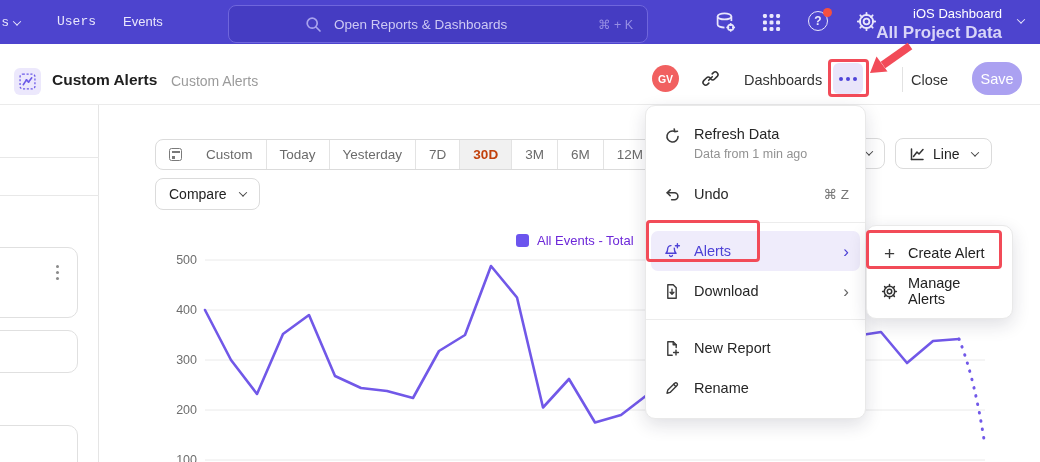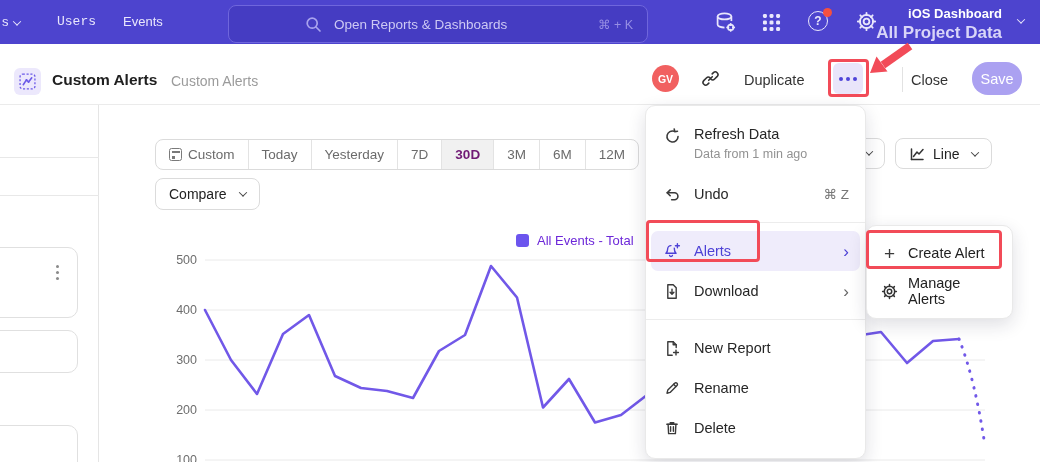--- a/index.html
+++ b/index.html
@@ -15,21 +15,21 @@
   .searchbar { position:absolute; left:228px; top:5px; width:420px; height:38px; background:#453CC2;
                border:1px solid #6F66DC; border-radius:8px; display:flex; align-items:center;
                padding:0 14px 0 76px; cursor:text; }
   .searchbar .ph { font-size:13.5px; color:#CDC9F4; margin-left:12px; }
   .searchbar .sc { font-size:12.5px; color:#978FE4; margin-left:auto; }
   .nav-ic { position:absolute; color:#E9E7FC; cursor:pointer; }
   .help-circle { width:20px; height:20px; border:1.7px solid #E9E7FC; border-radius:50%;
                  font-size:12px; font-weight:bold; display:flex; align-items:center; justify-content:center; }
   .badge { position:absolute; top:-3px; right:-4px; width:9px; height:9px; border-radius:50%; background:#F4503F; }
   .project { position:absolute; right:38px; top:6px; text-align:right; cursor:pointer; }
-  .project .pname { font-size:13px; font-weight:bold; color:#fff; }
+  .project .pname { font-size:13px; font-weight:normal; color:#fff; }
   .project .pscope { font-size:17px; font-weight:bold; color:#D9D5F8; margin-top:2px; }
   .proj-chev { position:absolute; right:16px; top:18px; color:#E9E7FC; }
 
   
   .header { position:absolute; left:0; top:44px; width:1040px; height:61px; background:#fff;
             border-bottom:1px solid #EBEBEB; z-index:4; }
   .title-icon { position:absolute; left:14px; top:24px; width:27px; height:27px; background:#ECE8FC;
                 border-radius:6px; display:flex; align-items:center; justify-content:center; color:#6B59E8; }
   .page-title { position:absolute; left:52px; top:27px; font-size:15.5px; font-weight:bold; color:#202020; }
   .breadcrumb { position:absolute; left:171px; top:29px; font-size:14px; color:#9B9B9B; }
@@ -49,24 +49,24 @@
   .left-panel { position:absolute; left:0; top:105px; width:99px; height:357px; background:#fff;
                 border-right:1px solid #E5E5E5; z-index:2; }
   .lp-line { position:absolute; left:0; width:99px; height:1px; background:#E8E8E8; }
   .lp-card { position:absolute; left:-12px; width:90px; border:1px solid #E0E0E0; border-radius:10px; background:#fff; }
   .kebab { position:absolute; right:18px; top:17px; width:3px; height:3px; border-radius:50%; background:#8a8a8a;
            box-shadow:0 6px 0 #8a8a8a, 0 12px 0 #8a8a8a; }
 
   
   .range-bar { position:absolute; left:155px; top:139px; height:31px; display:flex; align-items:stretch;
                border:1px solid #DBDBDB; border-radius:8px; background:#fff; z-index:3; overflow:hidden; }
-  .range-btn { display:flex; align-items:center; gap:6px; padding:0 13px; font-size:13.5px; color:#6B6B6B;
+  .range-btn { display:flex; align-items:center; gap:24px; padding:0 13px; font-size:13.5px; color:#6B6B6B;
                border-right:1px solid #E3E3E3; cursor:pointer; white-space:nowrap; }
   .range-btn:last-child { border-right:none; }
-  .range-btn.sel { background:#F1F1F1; color:#701a75; font-weight:bold; }
+  .range-btn.sel { background:#F1F1F1; color:#c2410c; font-weight:bold; }
   .cal-icon { width:13px; height:13px; border:1.5px solid #7a7a7a; border-radius:2.5px; position:relative; }
   .cal-icon::before { content:""; position:absolute; left:1.5px; top:2px; right:1.5px; height:1.5px; background:#7a7a7a; }
   .cal-icon::after { content:""; position:absolute; left:1.5px; bottom:1.5px; width:3px; height:3px; background:#7a7a7a; }
   .pill-btn { position:absolute; display:flex; align-items:center; gap:8px; padding:0 13px; height:32px;
               border:1px solid #DBDBDB; border-radius:8px; background:#fff; font-size:14px; color:#222;
               cursor:pointer; z-index:3; }
   .hidden-btn { position:absolute; left:843px; top:138px; width:42px; height:31px; border:1px solid #DBDBDB;
                 border-radius:8px; background:#fff; z-index:2; }
   .hidden-btn .chev { position:absolute; right:12px; top:11px; color:#444; }
 
@@ -173,21 +173,21 @@
   <div class="breadcrumb">Custom Alerts</div>
 
   <div class="avatar">GV</div>
   <span class="link-btn">
     <svg width="19" height="19" viewBox="0 0 18 18" fill="none" stroke="currentColor" stroke-width="1.5" stroke-linecap="round">
       <path d="M7.3 10.7l3.4-3.4"></path>
       <path d="M10.6 4.6l1.2-1.2a2.55 2.55 0 0 1 3.6 3.6l-2.5 2.5a2.55 2.55 0 0 1-3.6 0"></path>
       <path d="M7.4 13.4l-1.2 1.2a2.55 2.55 0 0 1-3.6-3.6l2.5-2.5a2.55 2.55 0 0 1 3.6 0"></path>
     </svg>
   </span>
-  <div class="hdr-txt" style="left:744px;">Duplicate</div>
+  <div class="hdr-txt" style="left:744px;">Dashboards</div>
   <div class="more-btn">
       <i></i>
       <i></i>
       <i></i>
     </div>
   <div class="hdr-divider"></div>
   <div class="hdr-txt" style="left:911px;">Close</div>
   <button class="save-btn">Save</button>
 </div>
 
@@ -333,30 +333,20 @@
   <div class="mi">
     <span class="mic">
       <svg width="16" height="16" viewBox="0 0 16 16" fill="none" stroke="currentColor" stroke-width="1.4" stroke-linecap="round" stroke-linejoin="round">
         <path d="M3 13.2l.8-3.1 6.9-6.9a1.6 1.6 0 0 1 2.3 2.3l-6.9 6.9-3.1.8z"></path>
         <path d="M9.6 4.3l2.2 2.2"></path>
       </svg>
     </span>
     <span>Rename</span>
   </div>
 
-  <div class="mi">
-    <span class="mic">
-      <svg width="16" height="16" viewBox="0 0 16 16" fill="none" stroke="currentColor" stroke-width="1.4" stroke-linecap="round" stroke-linejoin="round">
-        <path d="M2.8 4.2h10.4M6.2 4.2V2.8h3.6v1.4"></path>
-        <path d="M4.1 4.2l.5 9.4h6.8l.5-9.4"></path>
-        <path d="M6.6 6.6v4.6M9.4 6.6v4.6"></path>
-      </svg>
-    </span>
-    <span>Delete</span>
-  </div>
 </div>
 
 <div class="submenu">
   <div class="smi">
     <span class="mic plus-glyph">+</span>
     <span>Create Alert</span>
   </div>
   <div class="smi">
     <span class="mic">
       <svg width="17" height="17" viewBox="0 0 16 16" fill="none" stroke="#333" stroke-width="1.4" stroke-linecap="round">

